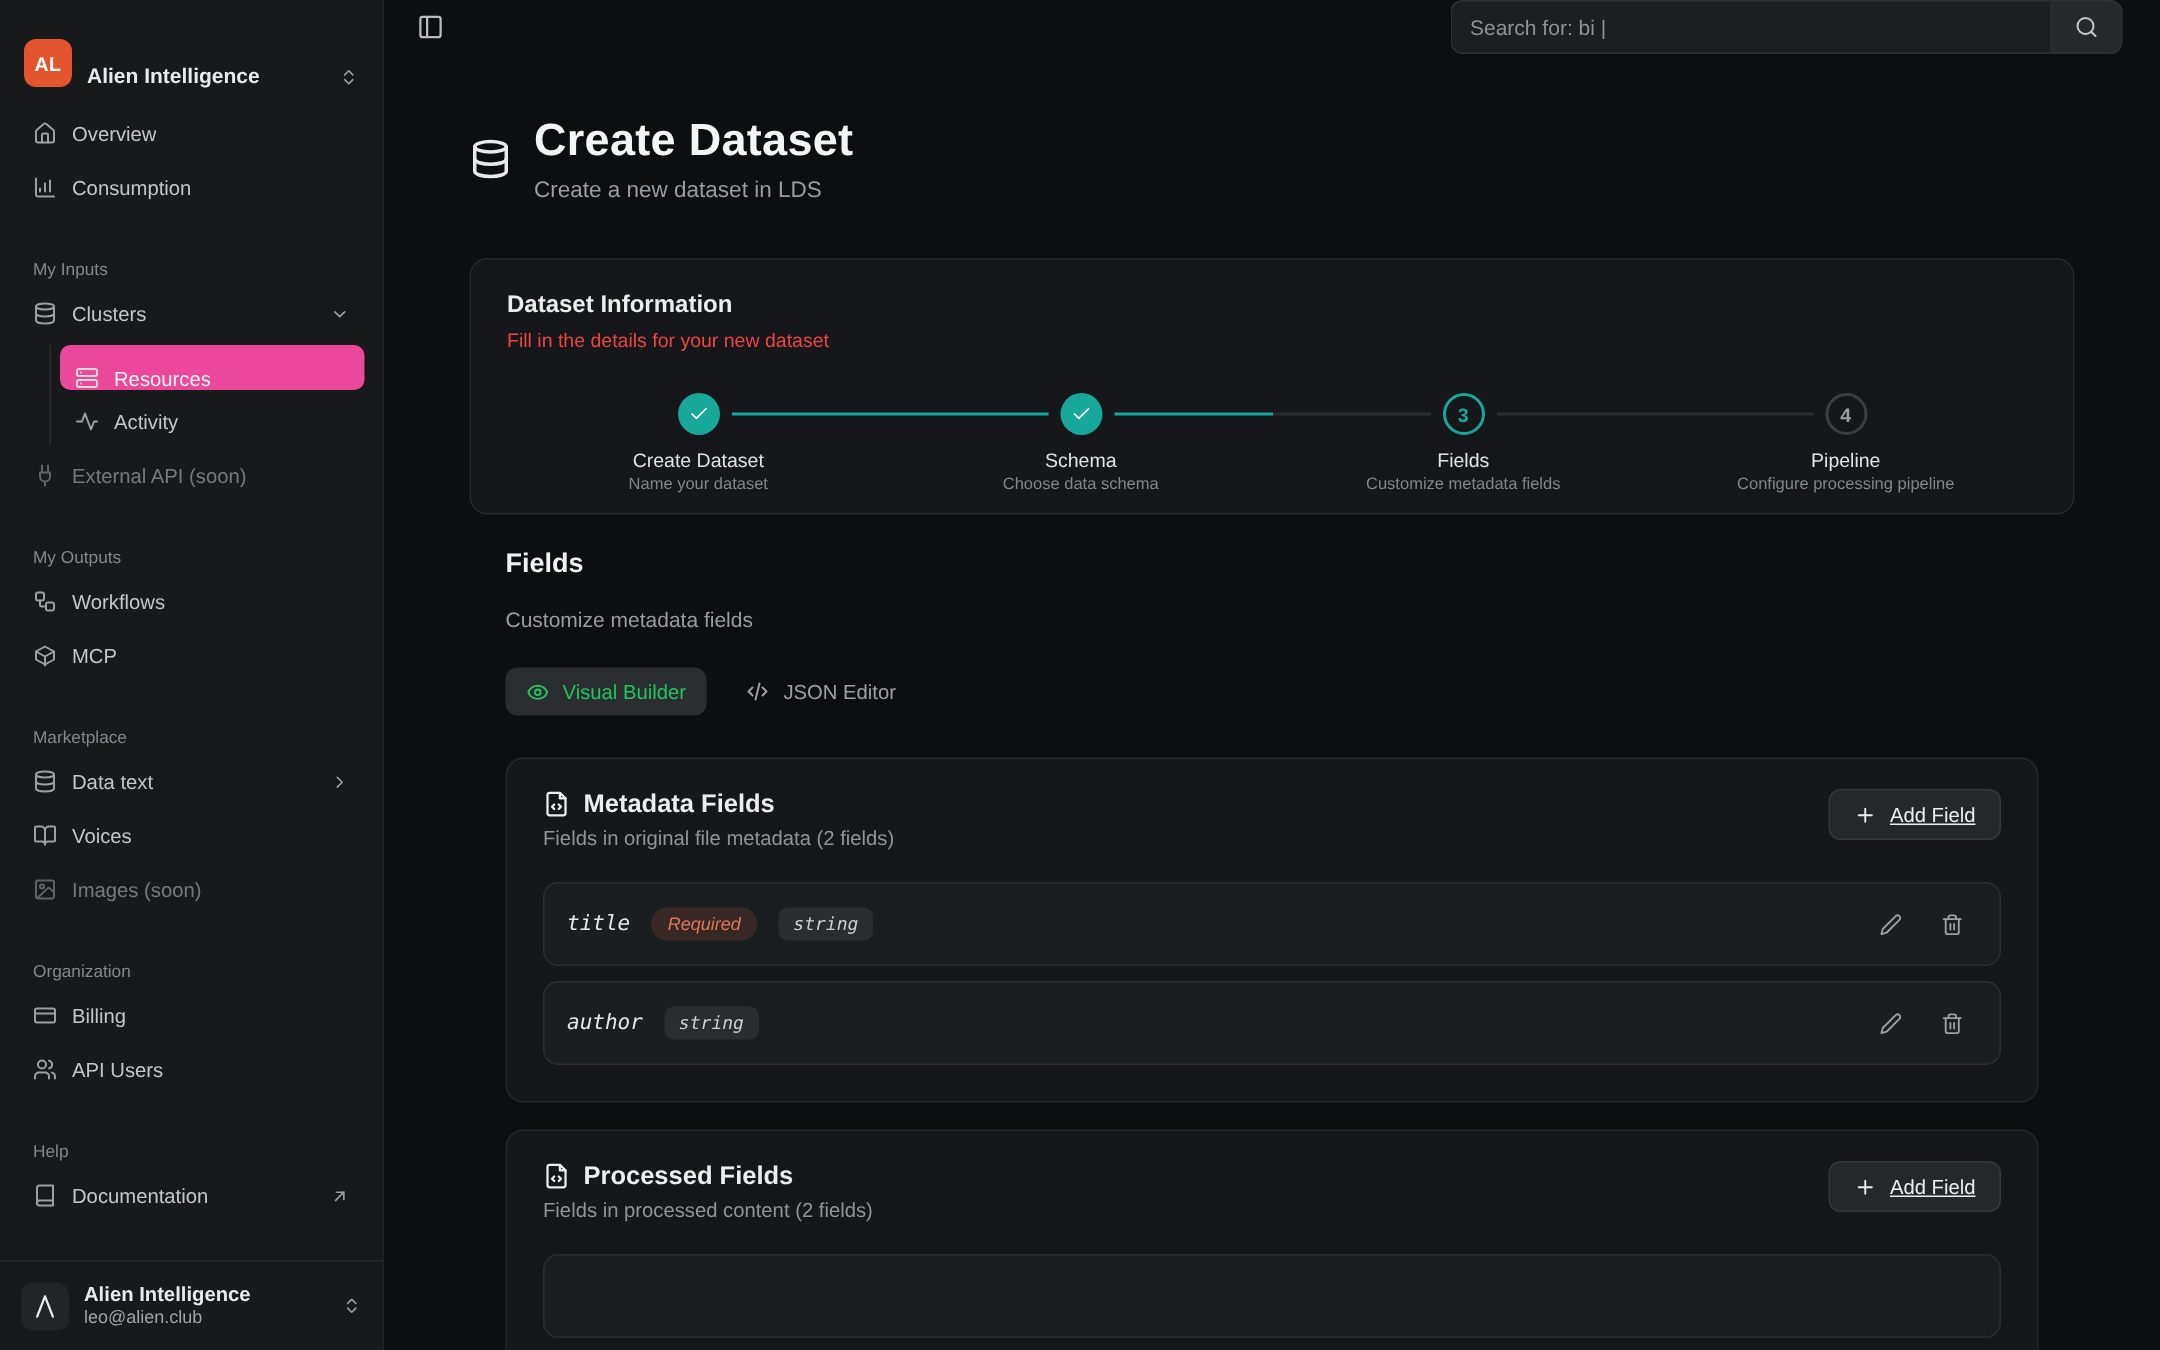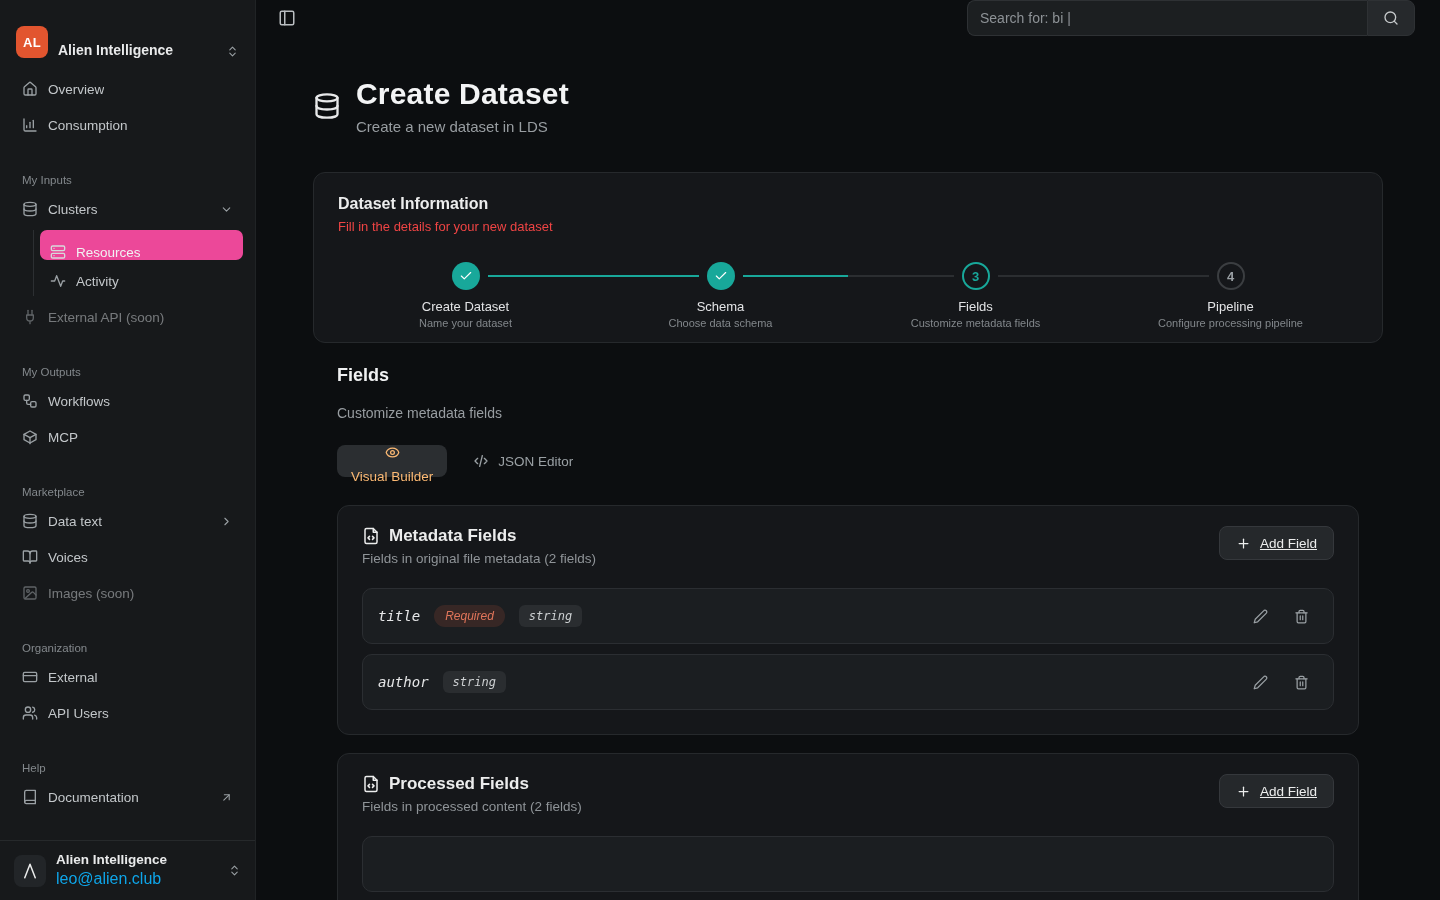--- a/index.html
+++ b/index.html
@@ -22,21 +22,21 @@
   .nav-item.active { background:#ec4899; color:#f1f2f3;align-items:flex-end; }
   .nav-item.active .icon { color:#d7d9db; }
   .nav-label { white-space:nowrap; overflow:hidden; }
   .dim { opacity:.55; }
   .section-title { font-size:11.5px; color:#83888c; margin:34px 10px 8px 10px; }
   .subnav { margin-left:21px; border-left:1px solid #2c2f32; padding-left:6px; }
   .sidebar-footer { border-top:1px solid #26292b; padding:12px 14px; display:flex; align-items:center; gap:10px; height:60px; cursor:pointer; }
   .avatar { width:32px; height:32px; border-radius:8px; background:#222528; color:#eceded; display:flex; align-items:center; justify-content:center; }
   .user-meta { flex:1; line-height:1.25; }
   .user-name { font-size:13.5px; font-weight:600; color:#e9eaeb; }
-  .user-email { font-size:16px; color:#0ea5e9; }
+  .user-email { font-size:12px; color:#a3a3a3; }
 
   
   .main { flex:1; display:flex; flex-direction:column; min-width:0; }
   .topbar { height:64px; display:flex; align-items:center; justify-content:space-between; padding:0 25px 0 22px; }
   .toggle-btn { color:#b9bdc0; cursor:pointer; background:none; border:none; display:flex; }
   .searchbox { display:flex; align-items:stretch; height:36px; }
   .search-input { width:400px; height:36px; background:#1c1f21; border:1px solid #2e3134; border-right:none;
     border-radius:8px 0 0 8px; color:#8d9296; font-size:14px; padding:0 12px; outline:none;
     font-family:"Liberation Sans","DejaVu Sans",sans-serif; }
   .search-btn { width:48px; background:#26292c; border:1px solid #2e3134; border-radius:0 8px 8px 0;
@@ -68,21 +68,21 @@
     background:linear-gradient(90deg, var(--accent-teal,#18a89a) 0 50%, #2b2e31 50% 100%); }
   .connector.c3 { left:calc(62.5% + 22px); width:calc(25% - 44px); }
 
   .fields-heading { margin:22px 0 0 24px; font-size:18px; font-weight:700; color:#f0f1f2; }
   .fields-sub { margin:19px 0 0 24px; font-size:14px; color:#989da1; }
 
   .view-toggle { display:flex; align-items:center; gap:12px; margin:24px 0 0 24px; }
   .vt-btn { display:flex; align-items:center; gap:9px; height:32px; padding:0 14px; border-radius:8px;
     font-size:13.5px; border:none; background:transparent; color:#9aa0a4; cursor:pointer;
     font-family:"Liberation Sans","DejaVu Sans",sans-serif; }
-  .vt-btn.active { background:#2b2e31; color:#fdba74;flex-direction:column; }
+  .vt-btn.active { background:#2b2e31; color:#22c55e; }
 
   .fields-card { margin:28px 24px 0 24px; padding:20px 24px 24px 24px; }
   .fields-card.processed { margin-top:18px; }
   .fc-header { display:flex; align-items:flex-start; justify-content:space-between; }
   .fc-title-row { display:flex; align-items:center; gap:9px; color:#eceded; }
   .fc-title { font-size:17px; font-weight:700; color:#eceded; }
   .fc-sub { font-size:13.5px; color:#8f9498; margin-top:5px; }
   .add-btn { display:flex; align-items:center; gap:9px; height:34px; padding:4px 16px; border-radius:8px;
     background:#25282b; border:1px solid #35383c; color:#eceded; font-size:13.5px; cursor:pointer;
     font-family:"Liberation Sans","DejaVu Sans",sans-serif;text-decoration:underline; }
@@ -258,21 +258,21 @@
 
       <div class="section-title">Organization</div>
 
       <div class="nav-item">
         <span class="icon">
           <svg width="16" height="16" viewBox="0 0 24 24">
               <rect x="2" y="5" width="20" height="14" rx="2"></rect>
               <path d="M2 10h20"></path>
             </svg>
         </span>
-        <span class="nav-label">External</span>
+        <span class="nav-label">Billing</span>
       </div>
 
       <div class="nav-item">
         <span class="icon">
           <svg width="16" height="16" viewBox="0 0 24 24">
               <path d="M16 21v-2a4 4 0 0 0-4-4H6a4 4 0 0 0-4 4v2"></path>
               <circle cx="9" cy="7" r="4"></circle>
               <path d="M22 21v-2a4 4 0 0 0-3-3.9"></path>
               <path d="M16 3.1a4 4 0 0 1 0 7.8"></path>
             </svg>

